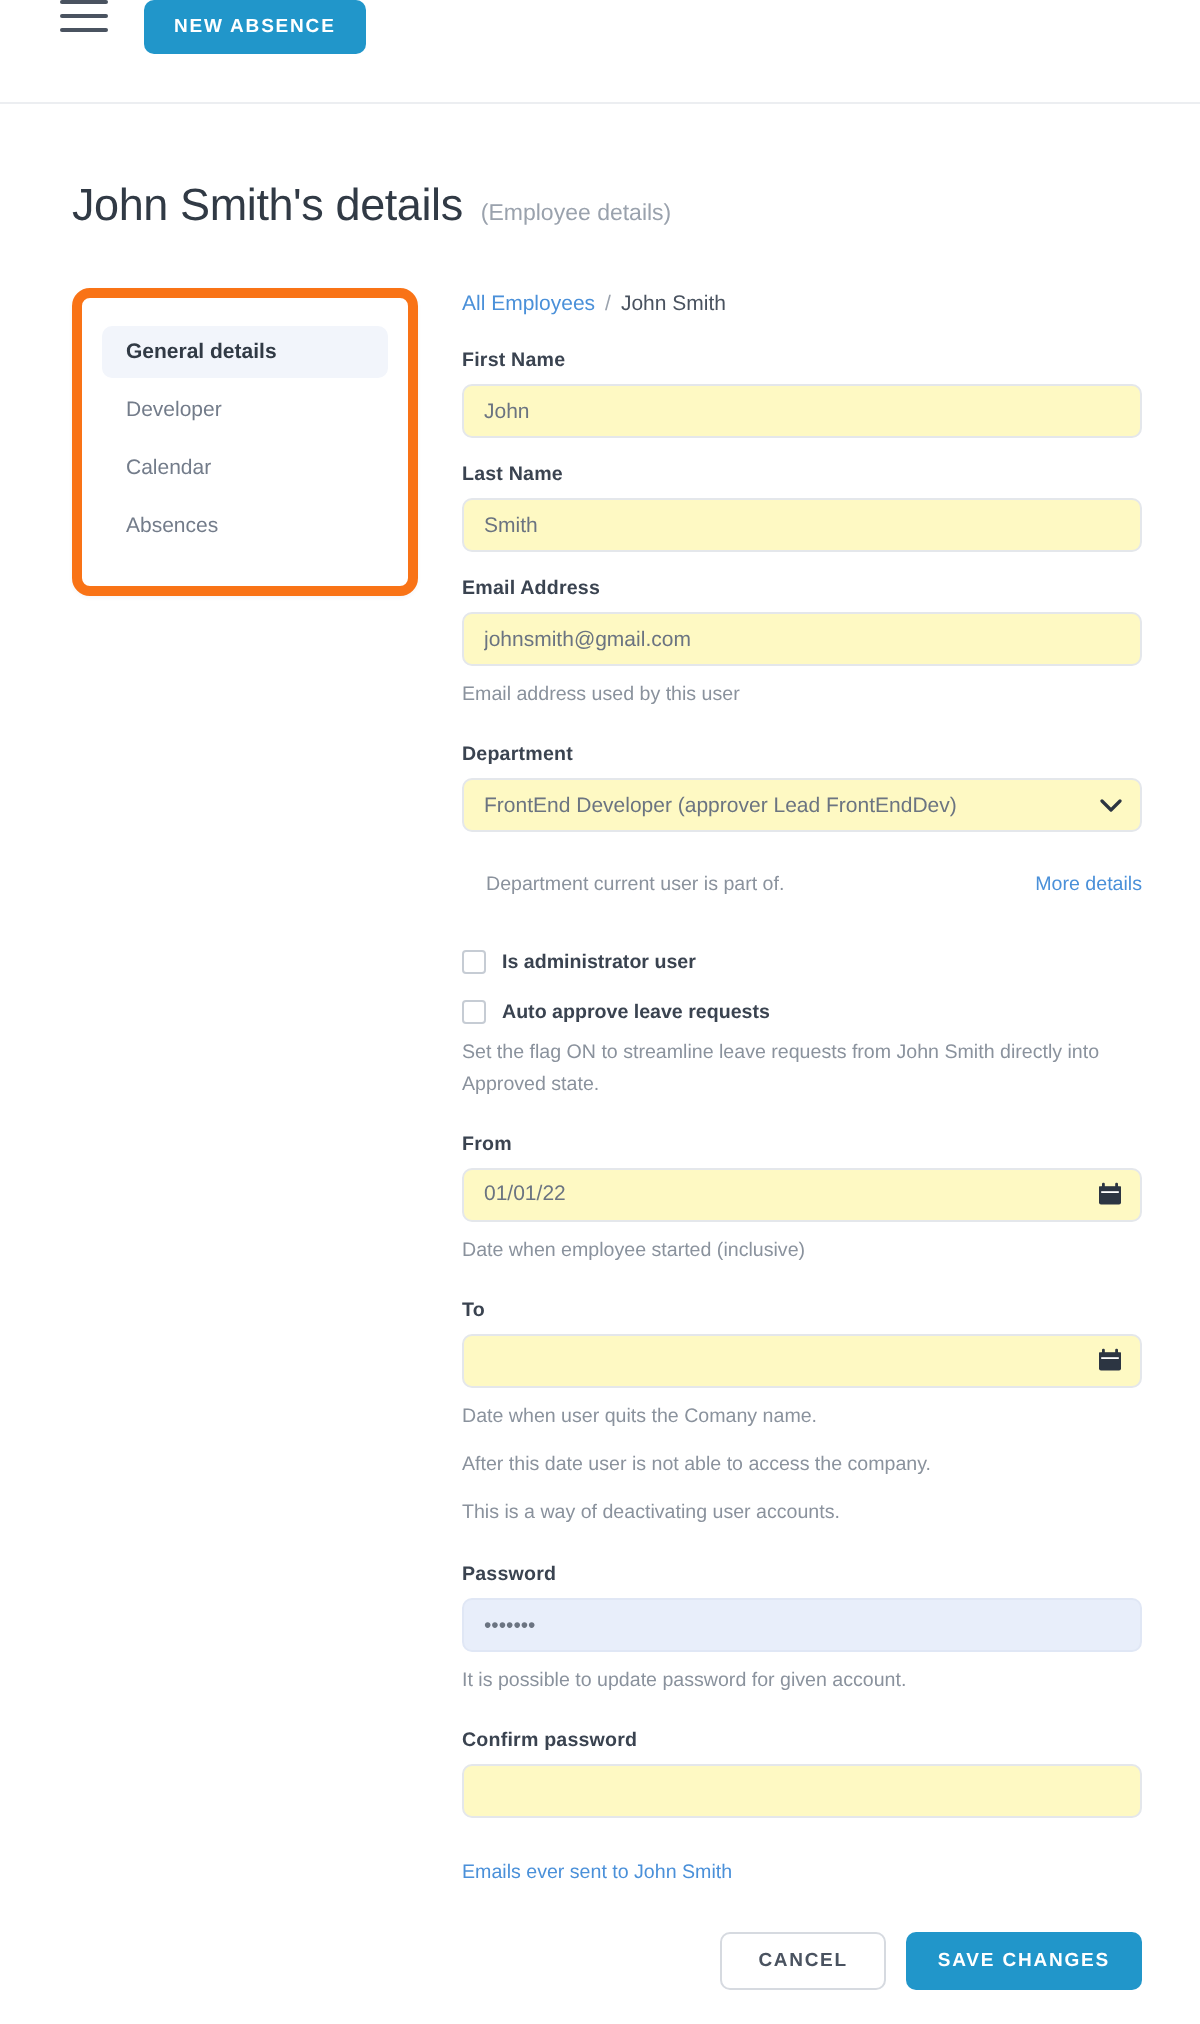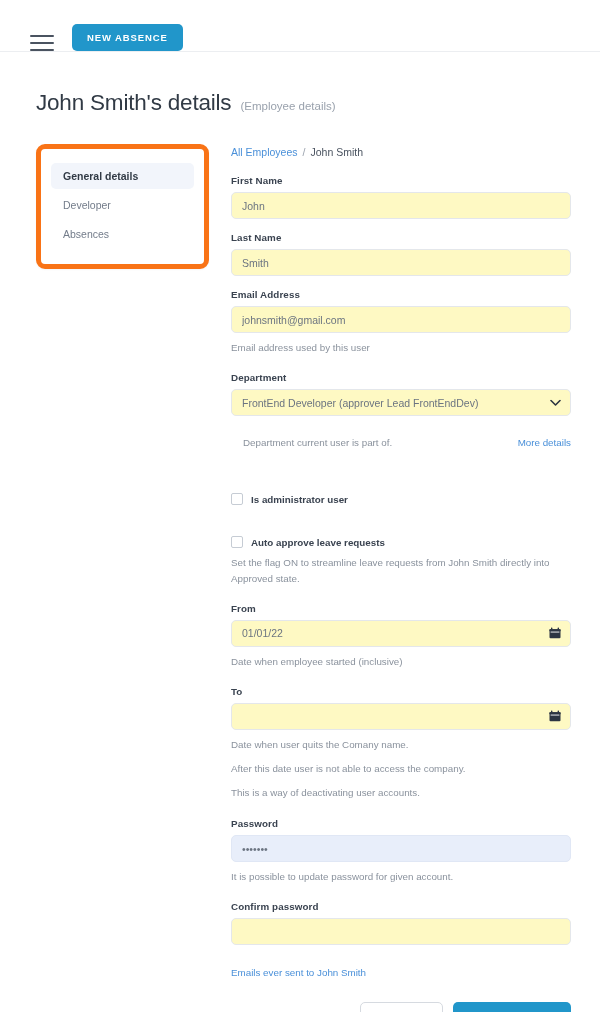--- a/index.html
+++ b/index.html
@@ -8,21 +8,21 @@
     width: 600px; height: 1012px;
     background: #ffffff;
     font-family: "Liberation Sans", sans-serif;
     -webkit-font-smoothing: antialiased;
   }
   .page { position: relative; width: 600px; height: 1012px; overflow: hidden; background:#fff; }
 
   
   .topbar {
     height: 52px; width: 100%;
-    display: flex; align-items: flex-end;
+    display: flex; align-items: flex-start;
     padding-left: 30px; gap: 18px;
     border-bottom: 1px solid #eceef1;
     background: #fff;
   }
   .hamburger { width: 24px; height: 16px; display: flex; flex-direction: column;
                justify-content: space-between; cursor: pointer; }
   .hamburger span { display: block; height: 2px; width: 24px; background: #4a5360; border-radius: 1px; }
 
   .btn-primary {
     background: #2196ca; color: #fff; border: none; border-radius: 5px;
@@ -78,21 +78,21 @@
     position: absolute; right: 10px; top: 50%; transform: translateY(-50%);
     cursor: pointer; line-height: 0;
   }
 
   .helper-row { display: flex; justify-content: space-between; align-items: baseline;
                 margin-top: 7px; width: 340px; }
   .helper-row .helper { margin: 12px; }
   .link { font-size: 9.8px; color: #4a90d9; text-decoration: none; cursor: pointer; }
 
   
-  .check-row { display: flex; align-items: center; gap: 8px; margin-top: 31px; }
+  .check-row { display: flex; align-items: center; gap: 8px; margin-top: 13px; }
   .cbox { width: 12px; height: 12px; border: 1px solid #c6ccd4; border-radius: 2px; background:#fff;
           cursor: pointer; flex: 0 0 auto; }
   .cbox-label { font-size: 9.8px; font-weight: 700; color: #3a4350; cursor: pointer; }
 
   
   .footer { margin-top: 17px; width: 340px; }
   .foot-link { font-size: 9.8px; color: #4a90d9; text-decoration: none; cursor: pointer; }
   .actions { display: flex; justify-content: flex-end; gap: 10px; margin-top: 22px; }
   .btn-ghost {
     background: #fff; color: #4a5360; border: 1px solid #d6dae0; border-radius: 5px;
@@ -122,20 +122,23 @@
   </div>
 
   <div class="body-wrap">
 
     <div class="side-card">
       <div class="side-item active">
         <span>General details</span>
       </div>
       <div class="side-item">
         <span>Developer</span>
+      </div>
+      <div class="side-item">
+        <span>Calendar</span>
       </div>
       <div class="side-item">
         <span>Absences</span>
       </div>
     </div>
 
     <div class="form-col">
 
       <div class="breadcrumb">
         <a>All Employees</a><span class="sep">/</span><span class="cur">John Smith</span>

